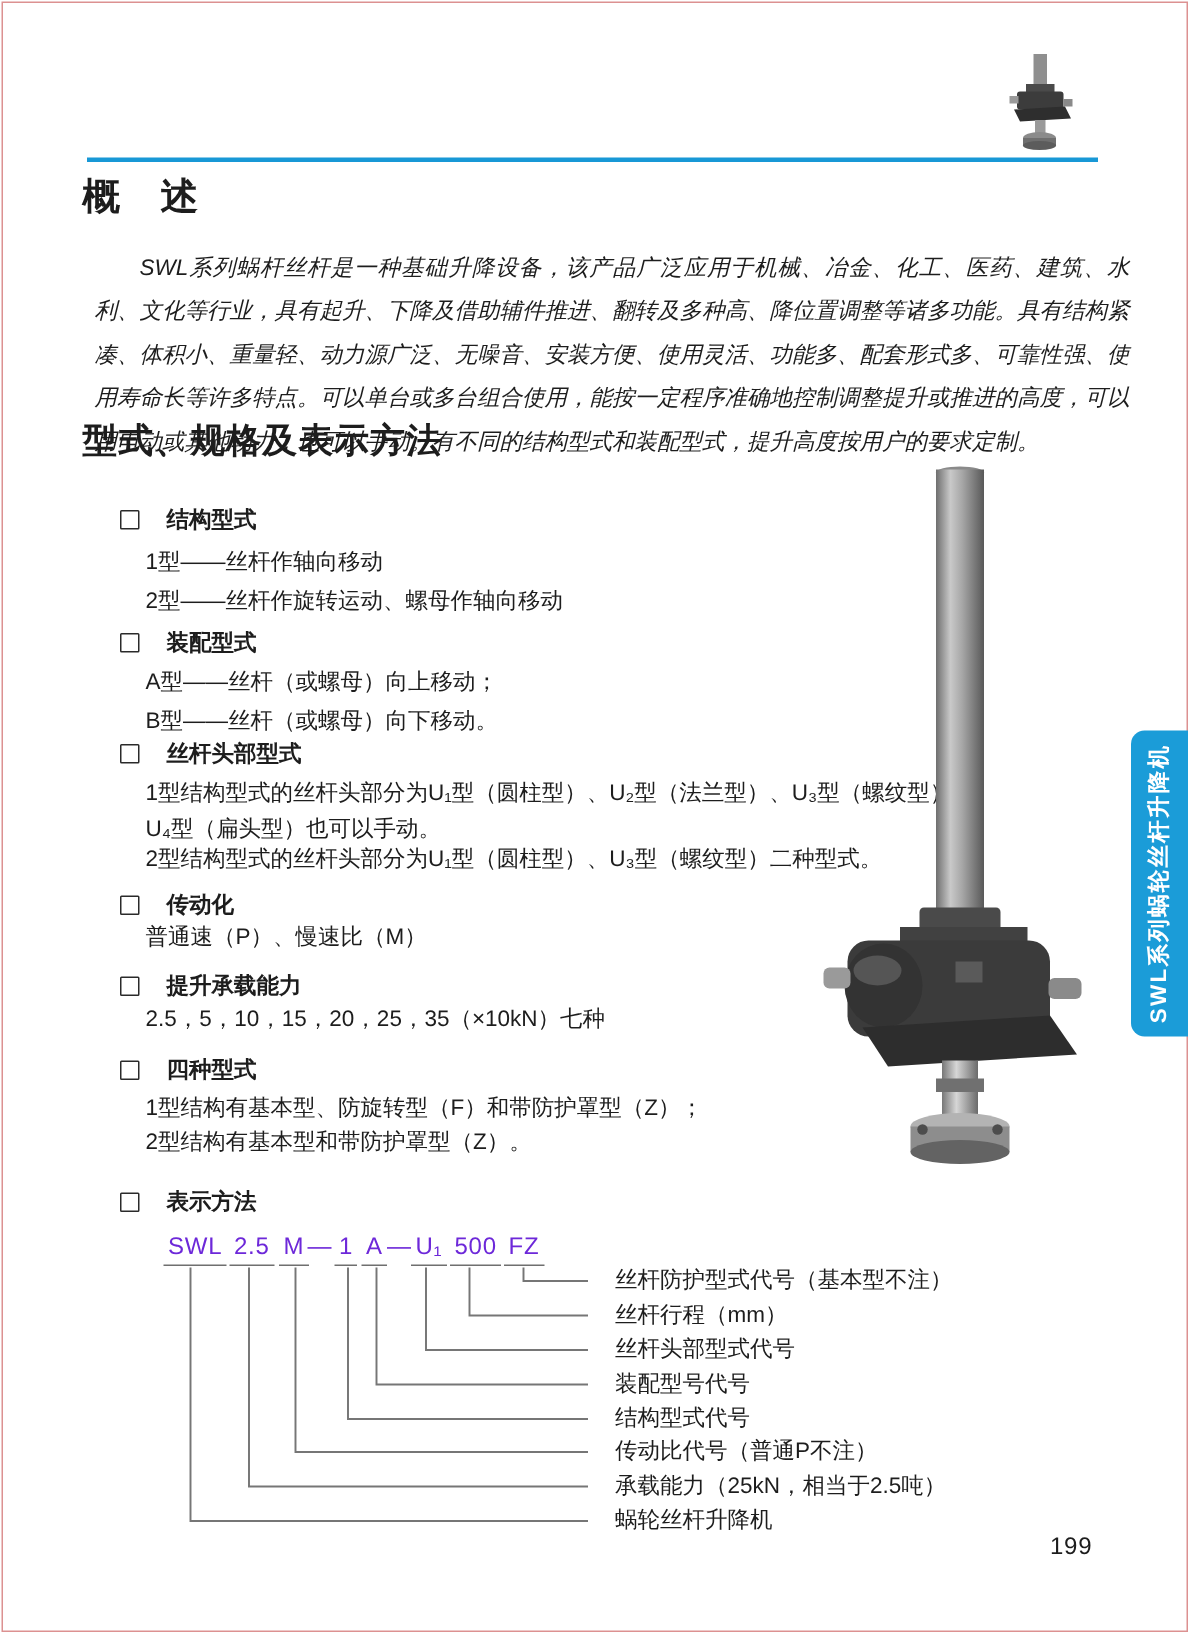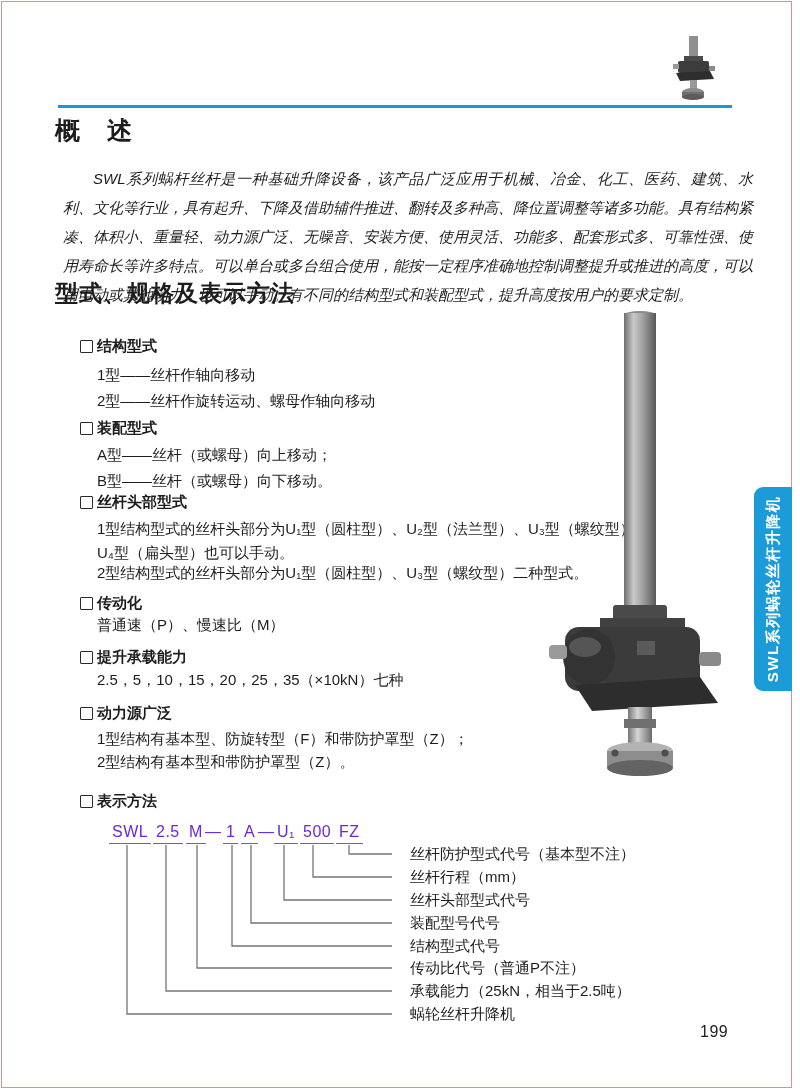--- a/index.html
+++ b/index.html
@@ -10,21 +10,21 @@
   .frame{position:absolute;left:1px;top:1px;width:789px;height:1085px;
     border:1px solid #dc9191;pointer-events:none;}
   .rule{position:absolute;left:58px;top:105px;width:674px;height:3px;background:#1898d6;}
   .logo{position:absolute;left:670px;top:34px;width:48px;height:66px;}
   .overview-title{position:absolute;left:55px;top:114px;margin:0;font-size:25px;
     font-weight:bold;letter-spacing:1px;}
   .overview-body{position:absolute;left:55px;top:156px;width:690px;margin:8px;
     font-size:15px;line-height:29px;text-align:justify;text-indent:2em;font-style:italic;}
   .spec-title{position:absolute;left:55px;top:278px;margin:0;font-size:23px;
     font-weight:bold;letter-spacing:1px;}
-  .group{position:absolute;left:80px;display:flex;align-items:center;gap:4px;height:18px;}
+  .group{position:absolute;left:80px;display:flex;align-items:center;gap:18px;height:18px;}
   .bullet{width:11px;height:11px;border:1.6px solid #2a2a2a;border-radius:1px;flex:0 0 auto;}
   .group .lbl{font-size:15px;font-weight:bold;white-space:nowrap;}
   .sub{position:absolute;left:97px;font-size:15px;white-space:nowrap;height:20px;line-height:20px;}
   .tok{position:absolute;top:820px;height:23px;line-height:23px;font-size:16px;
     letter-spacing:0.5px;color:#6d28d9;white-space:nowrap;}
   .tok.u{border-bottom:1.6px solid #6f6f6f;padding:0 3px;}
   .dlabel{position:absolute;left:402px;font-size:15px;white-space:nowrap;height:18px;line-height:18px;margin-left:8px;}
   .leads{position:absolute;left:0;top:0;width:800px;height:1091px;pointer-events:none;}
   .photo{position:absolute;left:545px;top:305px;width:190px;height:480px;}
   .side-tab{position:absolute;left:754px;top:487px;width:38px;height:204px;
@@ -89,21 +89,21 @@
 <div class="sub" style="top:615px">普通速（P）、慢速比（M）</div>
 
 <div class="group" style="top:648px">
   <span class="bullet"></span>
   <span class="lbl">提升承载能力</span>
 </div>
 <div class="sub" style="top:670px">2.5，5，10，15，20，25，35（×10kN）七种</div>
 
 <div class="group" style="top:704px">
   <span class="bullet"></span>
-  <span class="lbl">动力源广泛</span>
+  <span class="lbl">四种型式</span>
 </div>
 <div class="sub" style="top:729px">1型结构有基本型、防旋转型（F）和带防护罩型（Z）；</div>
 <div class="sub" style="top:752px">2型结构有基本型和带防护罩型（Z）。</div>
 
 <div class="group" style="top:792px">
   <span class="bullet"></span>
   <span class="lbl">表示方法</span>
 </div>
 
 <span class="tok u" style="left:109px">SWL</span>

